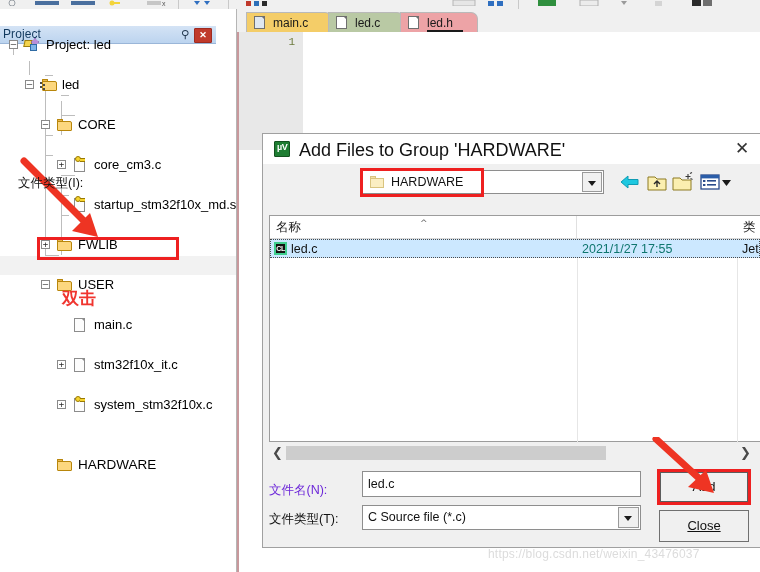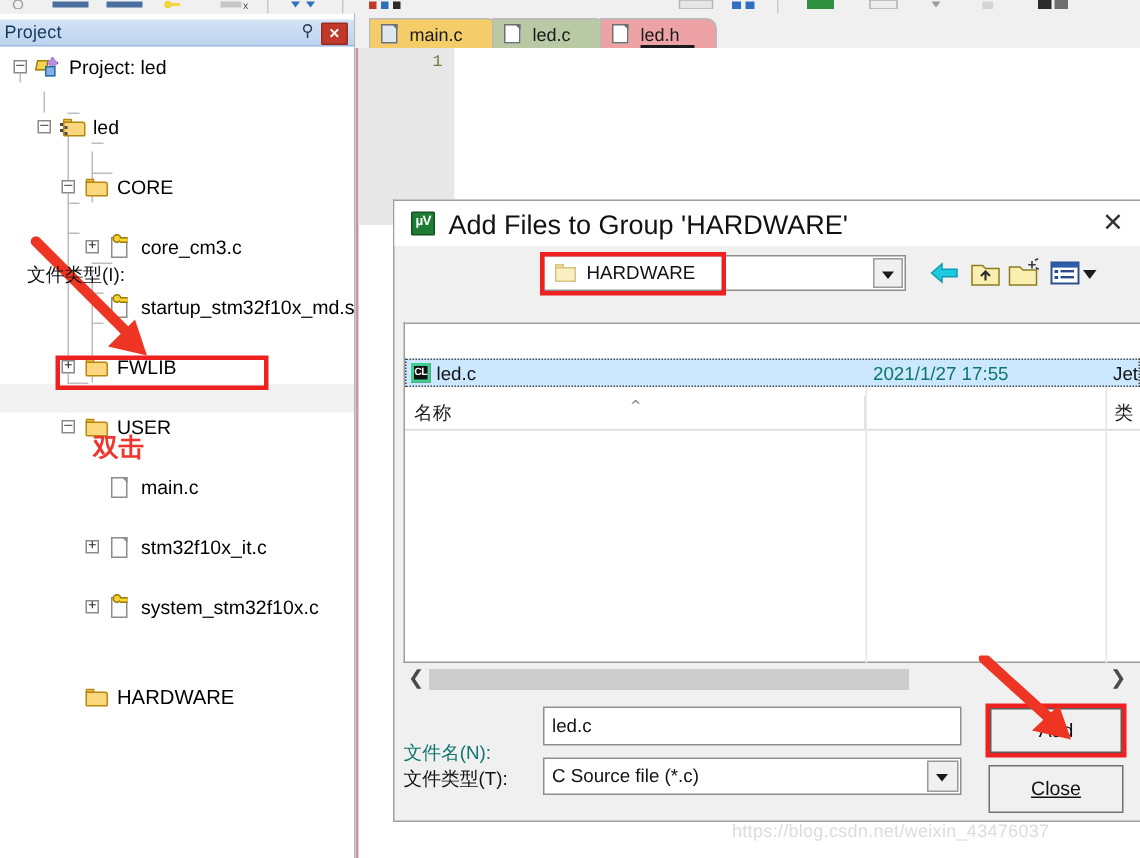--- a/index.html
+++ b/index.html
@@ -21,21 +21,21 @@
     position:absolute;top:-6px;width:13px;height:12px;
   }
 
   
   #project-panel{
     position:absolute;left:0;top:9px;width:236px;height:563px;
     background:#ffffff;border-right:1px solid #b5b5b5;
     overflow:hidden;
   }
   #project-titlebar{
-    position:absolute;left:0;top:4px;width:236px;height:17px;
+    position:absolute;left:0;top:17px;width:216px;height:17px;
     background:linear-gradient(to bottom,#d4e3f5,#bcd4ef);
     border-bottom:1px solid #9ab6d8;
   }
   #project-title{
     position:absolute;left:3px;top:1px;font-size:12px;color:#12395e;
     letter-spacing:.1px;
   }
   #pin-icon{
     position:absolute;right:26px;top:3px;width:10px;height:11px;
     color:#23384f;font-size:11px;line-height:11px;text-align:center;
@@ -238,21 +238,21 @@
 
   .nav-ico{position:absolute;top:172px;height:20px;}
 
   
   #listview{
     position:absolute;left:269px;top:215px;width:491px;height:227px;
     background:#fff;border:1px solid #9c9c9c;border-right:none;box-sizing:border-box;
   }
   #list-header{
     position:absolute;left:0;top:0;width:490px;height:22px;
-    background:#fff;border-bottom:1px solid #d8d8d8;margin-top:48px;
+    background:#fff;border-bottom:1px solid #d8d8d8;
   }
   .colhdr{
     position:absolute;top:0;height:22px;box-sizing:border-box;
     border-right:1px solid #e0e0e0;font-size:12.5px;color:#1b1b1b;
   }
   .colhdr span{position:absolute;left:6px;top:3px;}
   #sort-caret{
     position:absolute;left:150px;top:2px;font-size:9px;color:#6a6a6a;
     font-family:"DejaVu Sans",sans-serif;
   }
@@ -280,21 +280,21 @@
   }
   #hs-left{position:absolute;left:2px;top:3px;width:13px;height:14px;
     color:#4a4a4a;font-size:13px;line-height:14px;text-align:center;
     font-family:"DejaVu Sans",sans-serif;}
   #hs-right{position:absolute;right:8px;top:3px;width:13px;height:14px;
     color:#4a4a4a;font-size:13px;line-height:14px;text-align:center;
     font-family:"DejaVu Sans",sans-serif;}
   #hs-thumb{position:absolute;left:17px;top:3px;width:320px;height:14px;background:#cdcdcd;}
 
   
-  #fn-label{position:absolute;left:269px;top:494px;font-size:12.5px;color:#0f766e;}
+  #fn-label{position:absolute;left:269px;top:482px;font-size:12.5px;color:#6d28d9;}
   #fn-input{
     position:absolute;left:362px;top:471px;width:279px;height:26px;
     background:#fff;border:1px solid #8e8e8e;box-sizing:border-box;
   }
   #fn-value{position:absolute;left:5px;top:5px;font-size:12.5px;color:#111;}
   #ft-label{position:absolute;left:269px;top:511px;font-size:12.5px;color:#111;}
   #ft-combo{
     position:absolute;left:362px;top:505px;width:279px;height:25px;
     background:#fff;border:1px solid #8e8e8e;box-sizing:border-box;
   }

